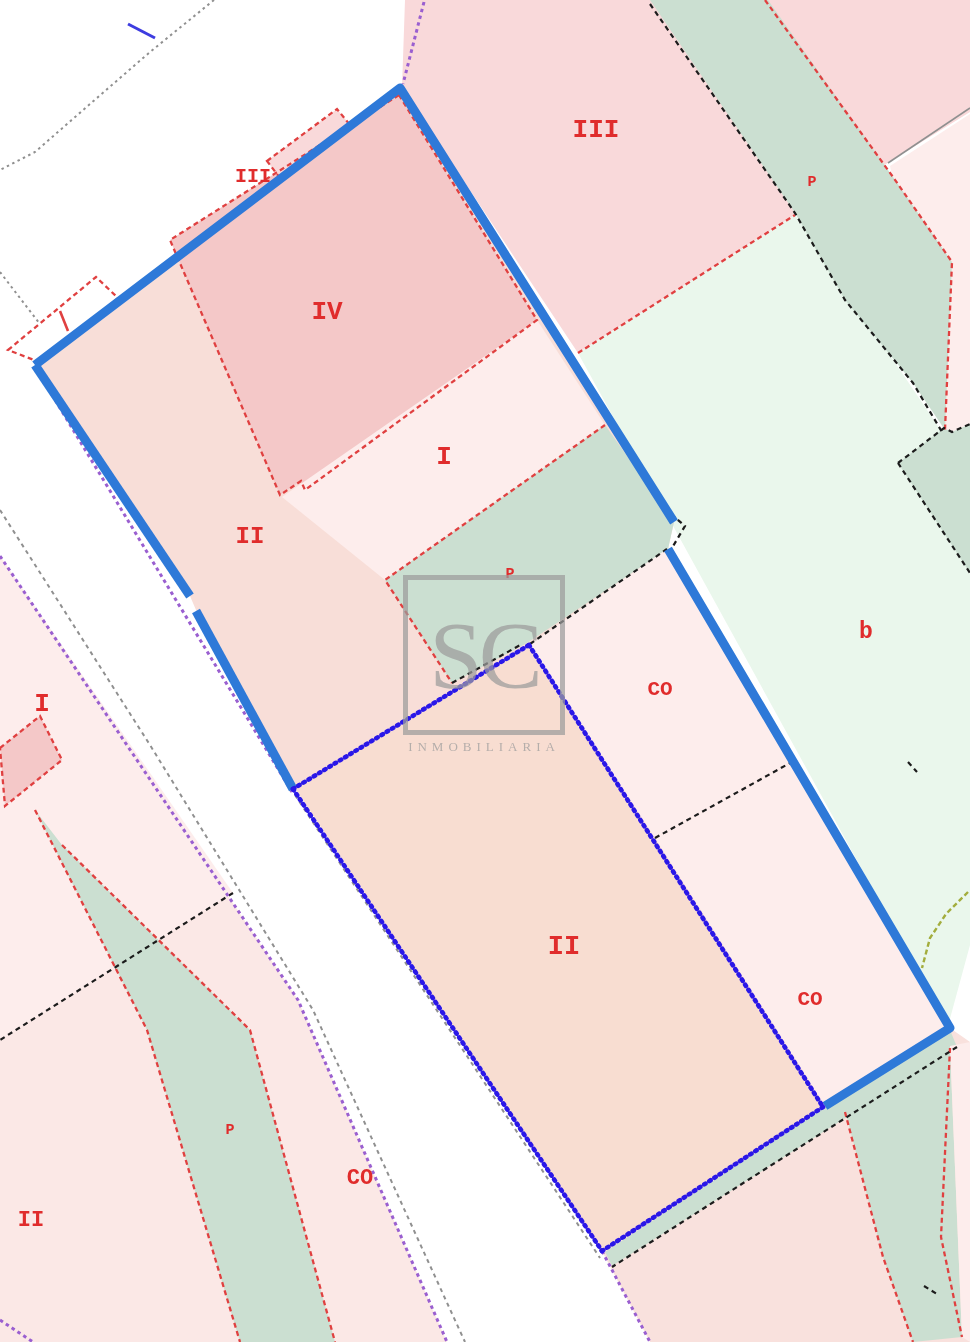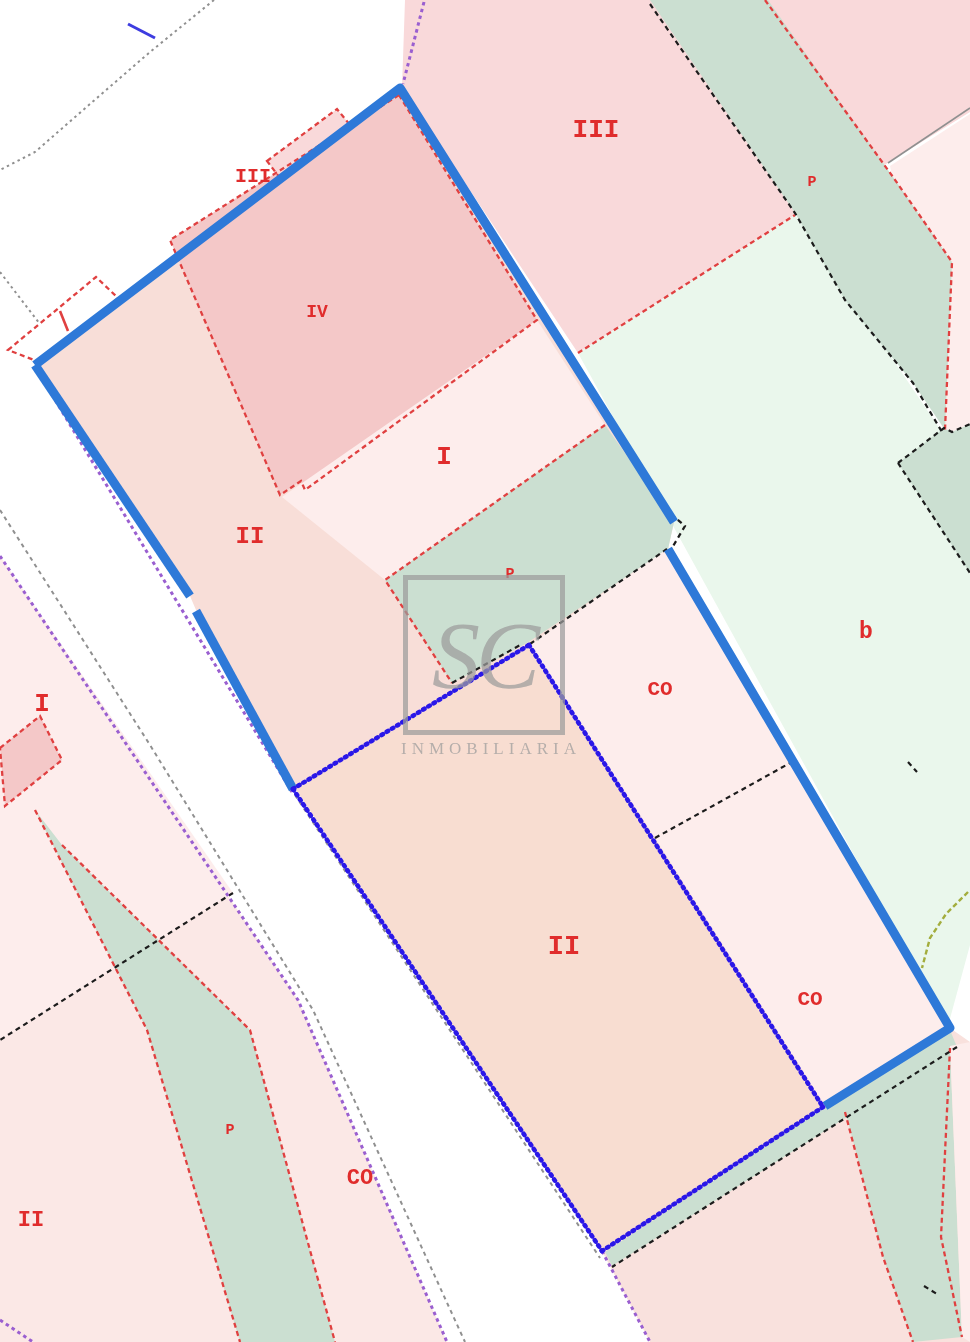--- a/index.html
+++ b/index.html
@@ -18,25 +18,25 @@
   .azure{fill:none;stroke:var(--azure_line);stroke-width:9;stroke-linejoin:round;stroke-linecap:butt;}
   .royal{fill:none;stroke:var(--royal_line);stroke-width:4.6;stroke-dasharray:1.5 4.6;stroke-linecap:round;stroke-linejoin:round;}
   
   #labels-layer{position:absolute;left:0;top:0;width:100%;height:100%;pointer-events:none;}
   .map-label{position:absolute;transform:translate(-50%,-50%);
              font-family:Liberation Mono, monospace;font-weight:bold;
              color:var(--red_label);line-height:1;white-space:nowrap;}
   
   #watermark{position:absolute;left:403px;top:575px;width:1px;height:1px;opacity:.72;pointer-events:none;}
   #wm-box{position:absolute;left:0;top:0;width:152px;height:150px;
-          border:5px solid var(--wm_gray);display:flex;align-items:center;justify-content:center;font-style:italic;}
+          border:5px solid var(--wm_gray);display:flex;align-items:center;justify-content:center;}
   #wm-logo{font-family:"Liberation Serif",serif;font-size:96px;font-weight:400;
            color:var(--wm_gray);letter-spacing:-4px;}
   #wm-name{position:absolute;left:-2px;top:164px;width:166px;text-align:center;
-           font-family:"Liberation Serif",serif;font-size:17px;color:var(--wm_gray);
+           font-family:"Liberation Serif",serif;font-size:13px;color:var(--wm_gray);
            letter-spacing:5px;white-space:nowrap;}
 </style>
 </head>
 <body>
 
 <div id="stage">
 
   <svg id="map-svg" viewBox="0 0 970 1342" xmlns="http://www.w3.org/2000/svg">
 
     <g>
@@ -114,21 +114,21 @@
       <line class="azure" x1="196" y1="611" x2="293" y2="789"></line>
       <line class="royal" x1="293" y1="789" x2="529" y2="645"></line>
       <line class="royal" x1="529" y1="645" x2="823" y2="1107"></line>
       <line class="royal" x1="293" y1="789" x2="602" y2="1251"></line>
       <line class="royal" x1="602" y1="1251" x2="823" y2="1107"></line>
     </g>
   </svg>
 
   <div id="labels-layer">
       <span class="map-label" style="left: 253px; top: 177px; font-size: 20px;">III</span>
-      <span class="map-label" style="left: 317px; top: 312px; font-size: 18px;">IV</span>
+      <span class="map-label" style="left: 327px; top: 312px; font-size: 26px;">IV</span>
       <span class="map-label" style="left: 596px; top: 130px; font-size: 26px;">III</span>
       <span class="map-label" style="left: 812px; top: 182px; font-size: 15px;">P</span>
       <span class="map-label" style="left: 444px; top: 457px; font-size: 26px;">I</span>
       <span class="map-label" style="left: 250px; top: 537px; font-size: 24px;">II</span>
       <span class="map-label" style="left: 510px; top: 574px; font-size: 15px;">P</span>
       <span class="map-label" style="left: 660px; top: 689px; font-size: 21px;">CO</span>
       <span class="map-label" style="left: 866px; top: 632px; font-size: 23px;">b</span>
       <span class="map-label" style="left: 564px; top: 947px; font-size: 27px;">II</span>
       <span class="map-label" style="left: 810px; top: 999px; font-size: 21px;">CO</span>
       <span class="map-label" style="left: 360px; top: 1179px; font-size: 22px;">CO</span>

